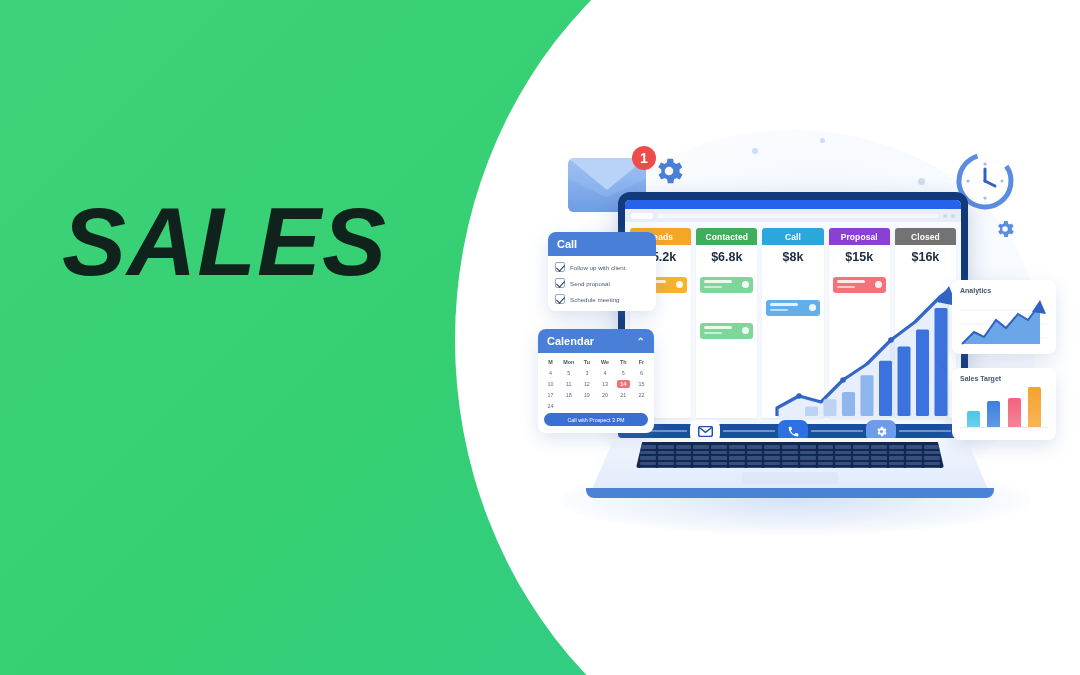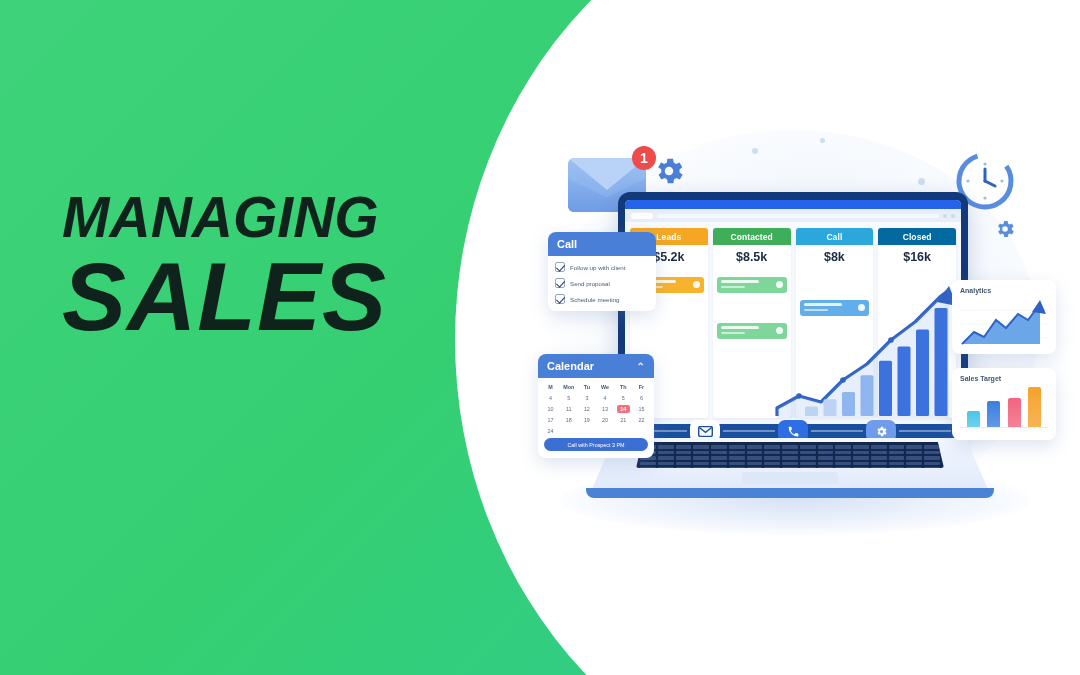--- a/index.html
+++ b/index.html
@@ -265,21 +265,21 @@
     background: #fff; position: relative;
   }
   .chk::after {
     content: ""; position: absolute;
     left: 2px; top: 0px; width: 4px; height: 7px;
     border: solid #2b3d5c; border-width: 0 1.6px 1.6px 0;
     transform: rotate(42deg);
   }
   .task-text { font-size: 6.2px; color: #4a5a73; white-space: nowrap; }
 
-  .cal-panel { left: 18px; top: 234px; width: 116px; }
+  .cal-panel { left: 18px; top: 209px; width: 116px; }
   .cal-grid { padding: 5px 6px 7px 6px; }
   .cal-row { display: flex; justify-content: space-between; margin-bottom: 3px; }
   .cal-cell {
     width: 13px; font-size: 5.4px; color: #5d6c86;
     text-align: center; line-height: 8px;
   }
   .cal-dow { font-weight: bold; color: #44566f; }
   .cal-today {
     background: #f4707a; color: #fff; border-radius: 2px; font-weight: bold;
   }
@@ -302,21 +302,20 @@
 </style>
 </head>
 <body>
 
 <div id="stage">
 
   <div class="white-blob"></div>
   <div class="white-right-fill"></div>
 
   <div class="headline">
-    <div class="hl-1">MANAGING</div>
     <div class="hl-2">SALES</div>
   </div>
 
   <div id="illus">
 
     <div class="halo"></div>
     <div class="ground"></div>
 
     <div class="spark" style="left:36px;  top:116px; width:12px; height:12px; border-radius:3px;"></div>
     <div class="spark" style="left:232px; top:28px;  width:6px;  height:6px;"></div>
@@ -377,21 +376,21 @@
                   <div class="col-cards">
                     <div class="kcard" style="background: rgb(247, 179, 43);">
                       <div class="l1"></div>
                       <div class="l2"></div>
                       <div class="av"></div>
                     </div>
                   </div>
                 </div>
                 <div class="col">
                   <div class="col-head" style="background: rgb(63, 174, 90);">Contacted</div>
-                  <div class="col-amt">$8.5k</div>
+                  <div class="col-amt">$6.8k</div>
                   <div class="col-cards">
                     <div class="kcard" style="background: rgb(126, 214, 154);">
                       <div class="l1"></div>
                       <div class="l2"></div>
                       <div class="av"></div>
                     </div>
                     <div style="height: 16px; margin-bottom: 7px;"></div>
                     <div class="kcard" style="background: rgb(126, 214, 154);">
                       <div class="l1"></div>
                       <div class="l2"></div>
@@ -405,21 +404,32 @@
                   <div class="col-cards">
                     <div style="height: 16px; margin-bottom: 7px;"></div>
                     <div class="kcard" style="background: rgb(98, 174, 234);">
                       <div class="l1"></div>
                       <div class="l2"></div>
                       <div class="av"></div>
                     </div>
                   </div>
                 </div>
                 <div class="col">
-                  <div class="col-head" style="background: #0369a1;">Closed</div>
+                  <div class="col-head" style="background: rgb(139, 63, 212);">Proposal</div>
+                  <div class="col-amt">$15k</div>
+                  <div class="col-cards">
+                    <div class="kcard" style="background: rgb(244, 115, 123);">
+                      <div class="l1"></div>
+                      <div class="l2"></div>
+                      <div class="av"></div>
+                    </div>
+                  </div>
+                </div>
+                <div class="col">
+                  <div class="col-head" style="background: #737373;">Closed</div>
                   <div class="col-amt">$16k</div>
                   <div class="col-cards"></div>
                 </div>
               </div>
 
             <svg class="chart-overlay" viewBox="0 0 190 150">
               <path d="M6 148 L6 140 L28 128 L50 134 L72 112 L96 96 L120 72 L144 54 L170 28 L178 22" fill="none" stroke="#2f62c4" stroke-width="3.2" stroke-linejoin="round"></path>
               <path d="M6 148 L6 140 L28 128 L50 134 L72 112 L96 96 L120 72 L144 54 L170 28 L178 22 L178 150 L6 150 Z" fill="rgba(110,160,235,0.17)"></path>
               <polygon points="178,18 186,38 166,34" fill="#2f62c4"></polygon>
               <circle cx="28" cy="128" r="2.8" fill="#2f62c4"></circle>

